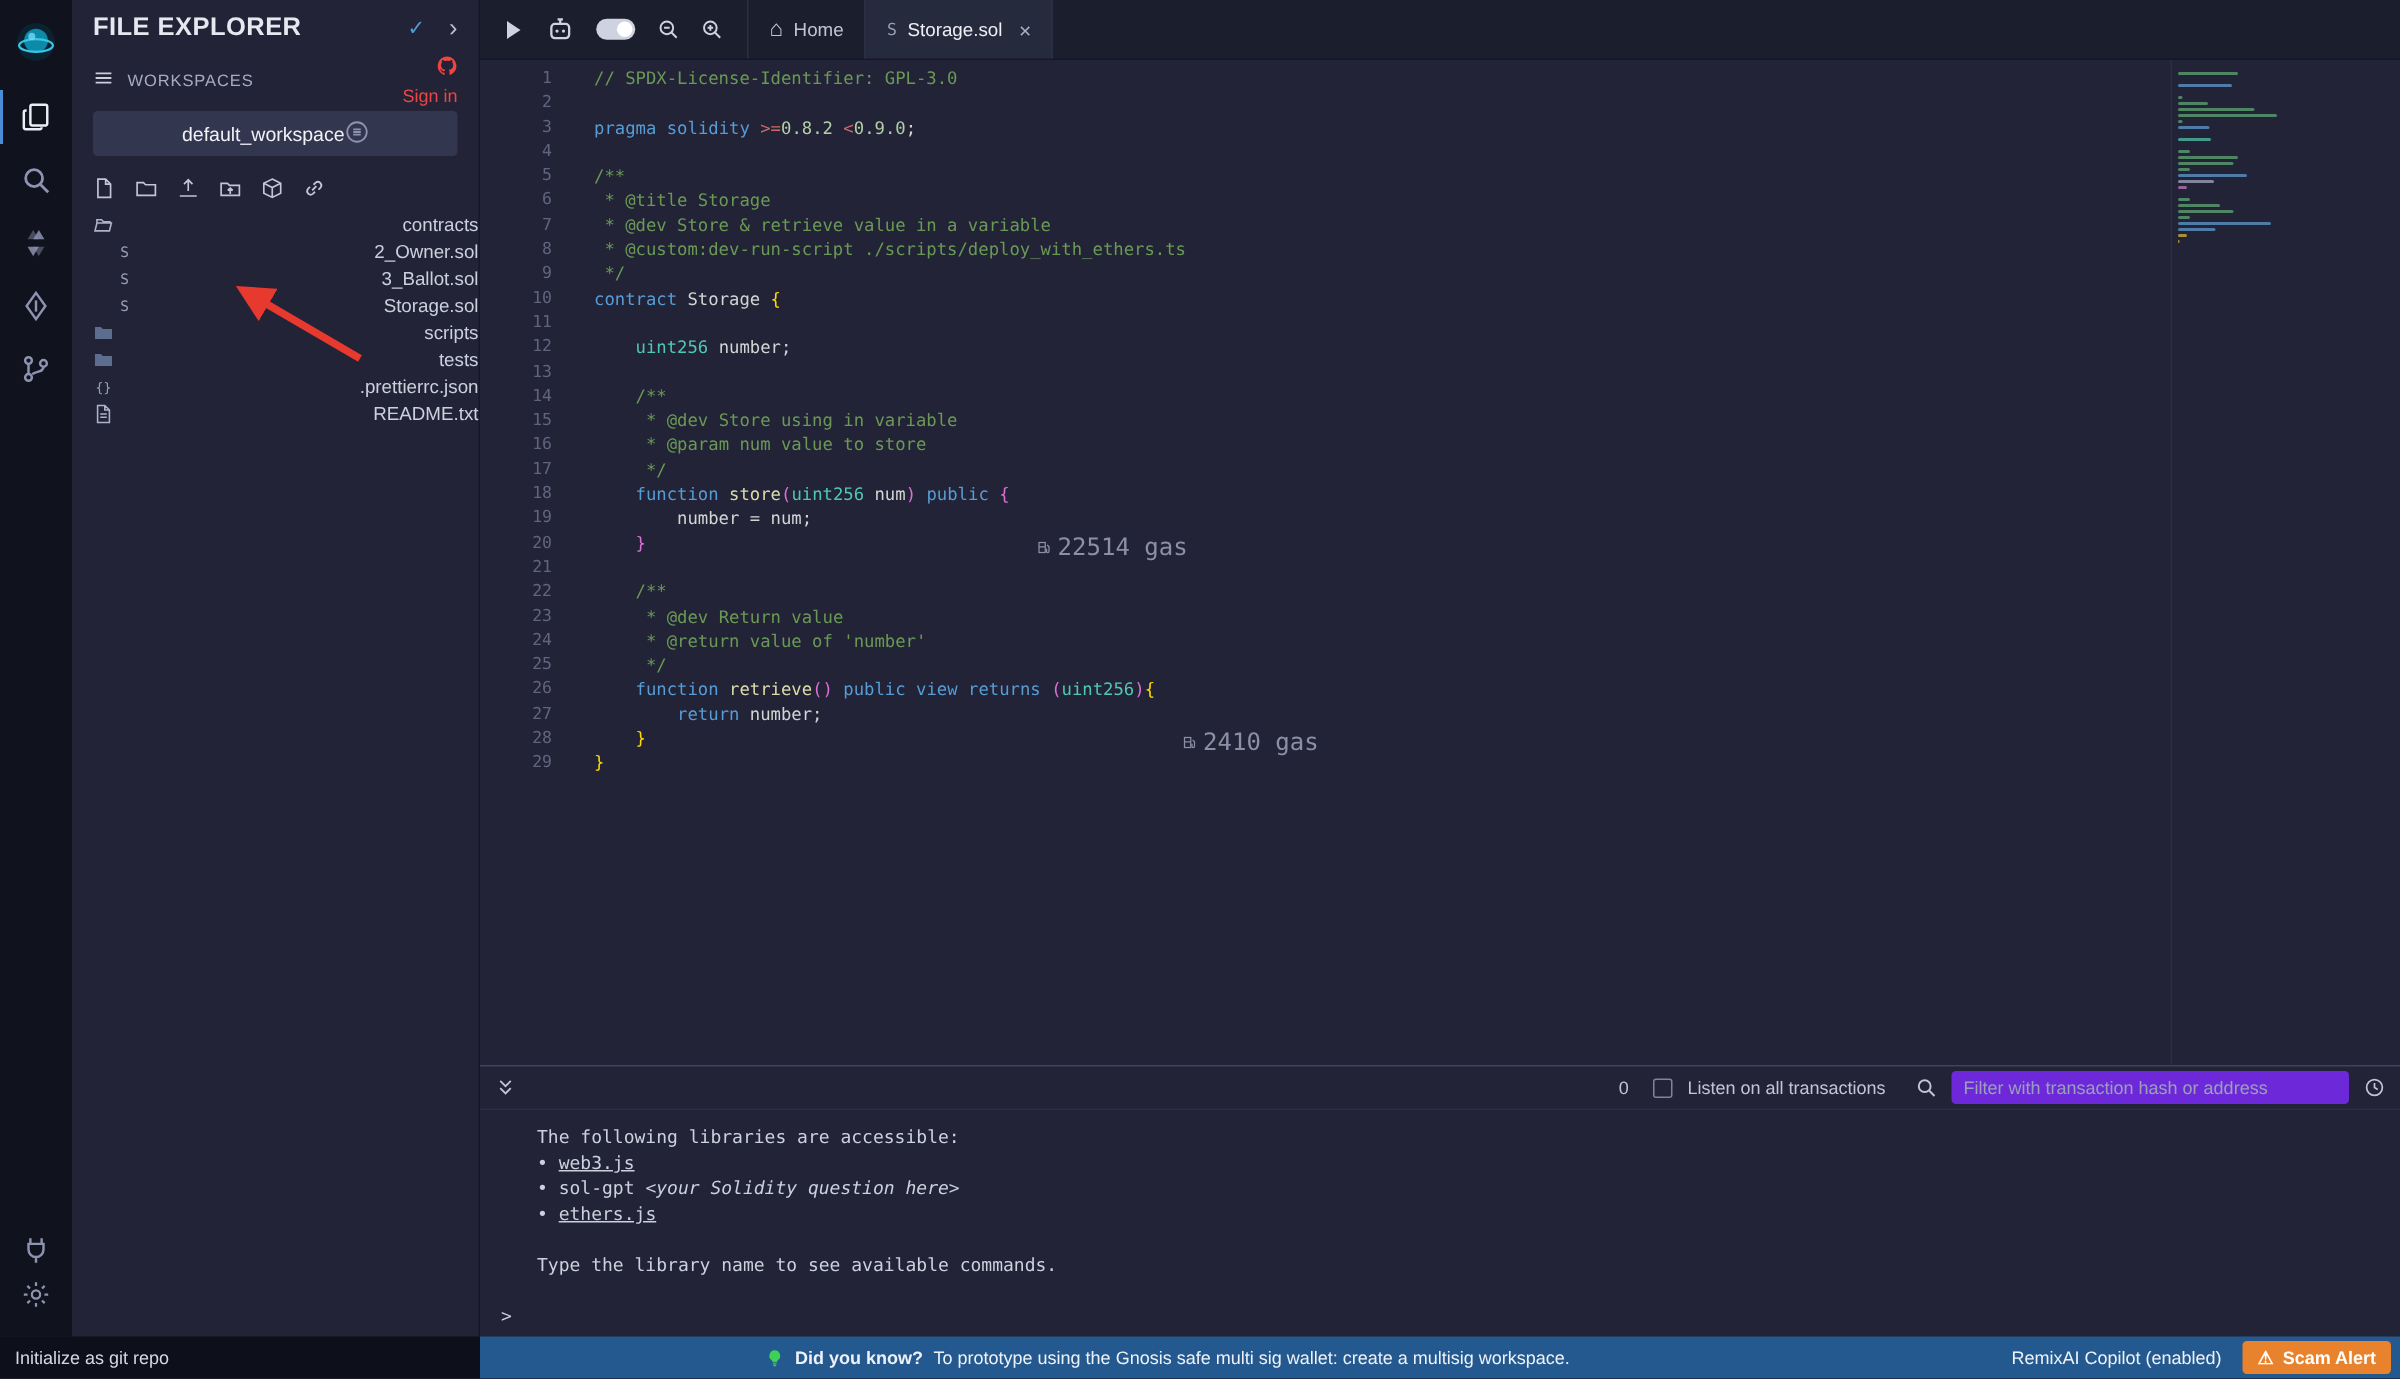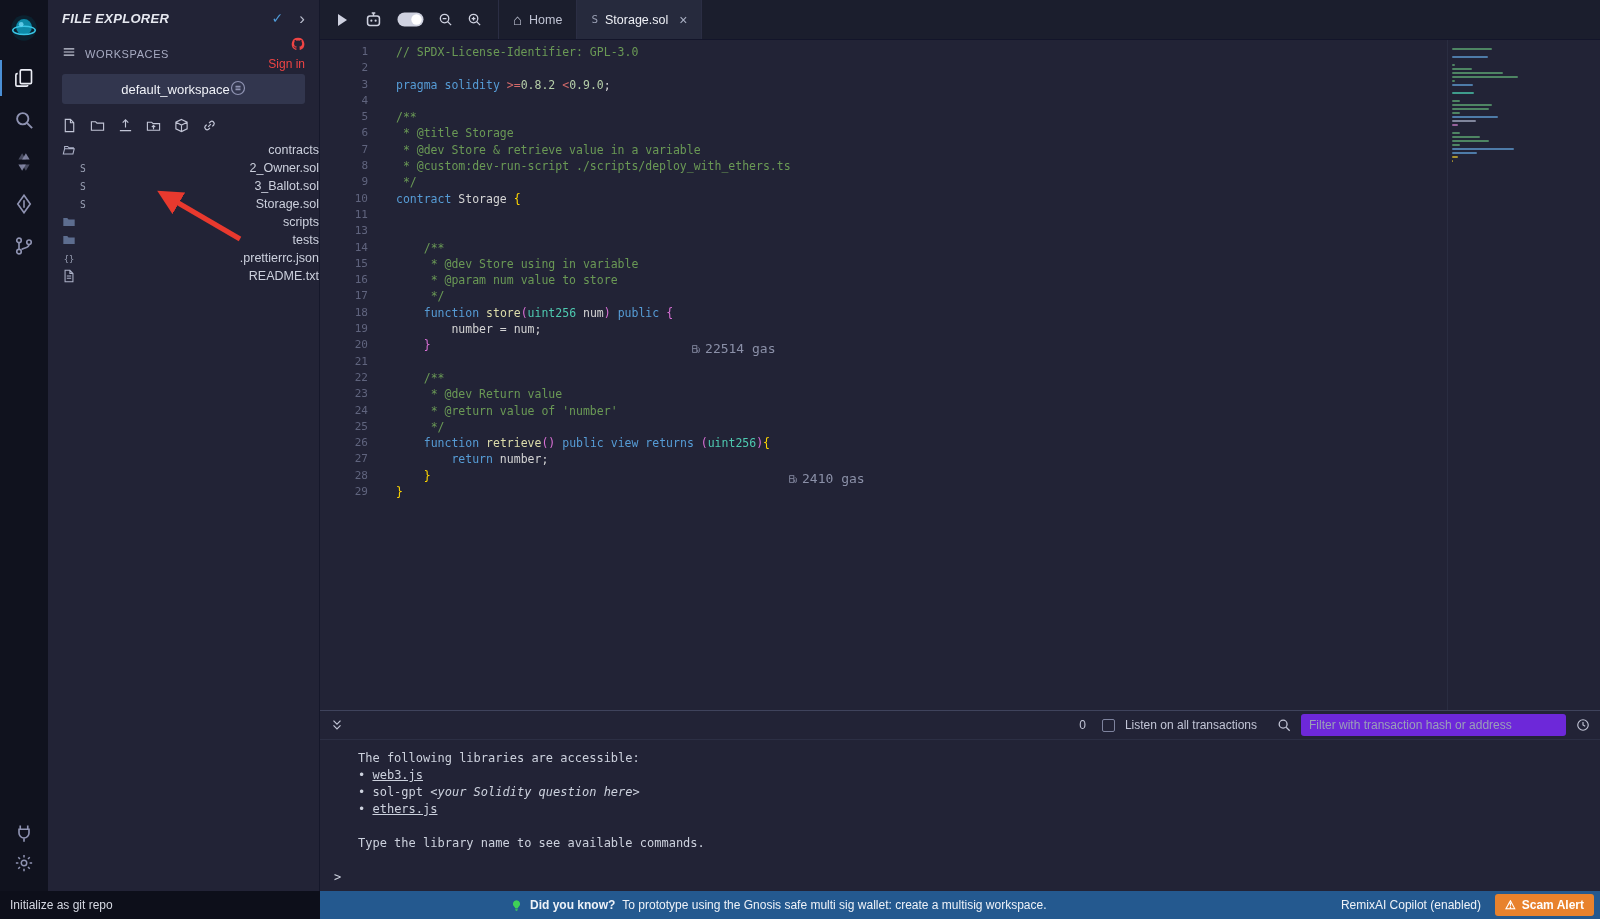--- a/index.html
+++ b/index.html
@@ -13,21 +13,21 @@
   .rail-item { width:48px; height:36px; display:flex; align-items:center; justify-content:center; color:#8f93b2; cursor:pointer; margin-bottom:6px; }
   .rail-item svg { width:20px; height:20px; }
   .rail-item.logo { height:44px; margin-bottom:10px; }
   .rail-item.logo svg { width:30px; height:30px; }
   .rail-item.active { color:#eceef6; box-shadow: inset 2px 0 0 #4a8fd6; }
   .rail-group.bottom .rail-item { height:28px; margin-bottom:2px; }
 
   
   #panel { position:absolute; left:48px; top:0; width:272px; height:891px; background:#222336; color:#ccd0dd; border-right:1px solid #15172a; z-index:2; }
   .panel-header { height:36px; display:flex; align-items:center; padding:0 14px; }
-  .panel-title { font-size:13px; font-weight:700; color:#e6e8f0; letter-spacing:.3px;font-style:italic; }
+  .panel-title { font-size:17px; font-weight:700; color:#e6e8f0; letter-spacing:.3px; }
   .ph-icons { margin-left:auto; display:flex; gap:16px; align-items:center; }
   .check { color:#4f9bd8; font-size:14px; }
   .chev { color:#b8bccc; font-size:17px; line-height:1; cursor:pointer; }
   .ws-row { height:28px; display:flex; align-items:center; gap:9px; padding:0 14px; margin-top:4px; }
   .ws-row .ic svg { width:14px; height:14px; }
   .ws-label { font-size:11px; font-weight:400; color:#a7abc2; letter-spacing:.6px; }
   .signin { margin-left:auto; display:flex; align-items:flex-end; gap:6px; font-size:12px; color:#ef4444; cursor:pointer;flex-direction:column; }
   .signin svg { width:14px; height:14px; }
   .ws-select { margin:6px 14px 0; height:30px; background:#32364e; border-radius:3px; display:flex; align-items:center; justify-content:center; padding:0 10px; font-size:13px; color:#f0f2f8; cursor:pointer; }
   .ws-select .ic { color:#8f93b2; } .ws-select .ic svg { width:16px; height:16px; }
@@ -56,21 +56,21 @@
   .tab .close { margin-left:4px; color:#aab0c4; font-size:14px; line-height:1; }
 
   #editor { position:absolute; top:40px; left:0; right:0; height:670px; background:#222336; overflow:hidden; }
   #code { padding-top:4px; }
   .code-line { display:flex; height:16.3px; line-height:16.3px; font-family:"DejaVu Sans Mono",monospace; font-size:11.5px; white-space:pre; }
   .gutter { flex:0 0 62px; text-align:right; padding-right:14px; color:#60647e; font-size:11px; }
   .code-text { padding-left:14px; }
   .tok-cm{color:#6a9955} .tok-kw{color:#569cd6} .tok-ty{color:#4ec9b0} .tok-fn{color:#dcdcaa}
   .tok-num{color:#b5cea8} .tok-op{color:#d16969} .tok-pl{color:#d4d4d4}
   .tok-b1{color:#ffd700} .tok-b2{color:#da70d6}
-  .gas-badge { display:inline-flex; align-items:center; gap:4px; margin-left:18px; color:#8b90a8; font-size:13px;margin-top:44px; }
+  .gas-badge { display:inline-flex; align-items:center; gap:4px; margin-left:18px; color:#8b90a8; font-size:16px;margin-top:44px; }
   .gas-badge svg { width:10px; height:10px; }
   #minimap { position:absolute; top:8px; right:78px; width:70px; }
   .mm-line { height:2px; margin-bottom:2px; border-radius:1px; }
   #editor-scroll-sep { position:absolute; top:0; right:152px; width:1px; height:100%; background:#2a2d41; }
 
   
   #terminal { position:absolute; left:0; bottom:0; width:100%; height:181px; background:#222336; }
   #term-toolbar { height:30px; display:flex; align-items:center; padding:0 10px; border-top:1px solid #3f435c; border-bottom:1px solid #2c2f44; gap:10px; }
   #term-toolbar .ic { display:flex; color:#c2c5d6; cursor:pointer; }
   #term-toolbar .ic svg { width:14px; height:14px; }
@@ -349,20 +349,21 @@
           <div class="code-line"><span class="gutter">2</span><span class="code-text"></span></div>
           <div class="code-line"><span class="gutter">3</span><span class="code-text"><span class="tok-kw">pragma</span><span class="tok-pl"> </span><span class="tok-kw">solidity</span><span class="tok-pl"> </span><span class="tok-op">&gt;=</span><span class="tok-num">0.8.2</span><span class="tok-pl"> </span><span class="tok-op">&lt;</span><span class="tok-num">0.9.0</span><span class="tok-pl">;</span></span></div>
           <div class="code-line"><span class="gutter">4</span><span class="code-text"></span></div>
           <div class="code-line"><span class="gutter">5</span><span class="code-text"><span class="tok-cm">/**</span></span></div>
           <div class="code-line"><span class="gutter">6</span><span class="code-text"><span class="tok-cm"> * @title Storage</span></span></div>
           <div class="code-line"><span class="gutter">7</span><span class="code-text"><span class="tok-cm"> * @dev Store &amp; retrieve value in a variable</span></span></div>
           <div class="code-line"><span class="gutter">8</span><span class="code-text"><span class="tok-cm"> * @custom:dev-run-script ./scripts/deploy_with_ethers.ts</span></span></div>
           <div class="code-line"><span class="gutter">9</span><span class="code-text"><span class="tok-cm"> */</span></span></div>
           <div class="code-line"><span class="gutter">10</span><span class="code-text"><span class="tok-kw">contract</span><span class="tok-pl"> Storage </span><span class="tok-b1">{</span></span></div>
           <div class="code-line"><span class="gutter">11</span><span class="code-text"></span></div>
+          <div class="code-line"><span class="gutter">12</span><span class="code-text"><span class="tok-pl">    </span><span class="tok-ty">uint256</span><span class="tok-pl"> number;</span></span></div>
           <div class="code-line"><span class="gutter">13</span><span class="code-text"></span></div>
           <div class="code-line"><span class="gutter">14</span><span class="code-text"><span class="tok-pl">    </span><span class="tok-cm">/**</span></span></div>
           <div class="code-line"><span class="gutter">15</span><span class="code-text"><span class="tok-pl">    </span><span class="tok-cm"> * @dev Store using in variable</span></span></div>
           <div class="code-line"><span class="gutter">16</span><span class="code-text"><span class="tok-pl">    </span><span class="tok-cm"> * @param num value to store</span></span></div>
           <div class="code-line"><span class="gutter">17</span><span class="code-text"><span class="tok-pl">    </span><span class="tok-cm"> */</span></span></div>
           <div class="code-line"><span class="gutter">18</span><span class="code-text"><span class="tok-pl">    </span><span class="tok-kw">function</span><span class="tok-pl"> </span><span class="tok-fn">store</span><span class="tok-b2">(</span><span class="tok-ty">uint256</span><span class="tok-pl"> num</span><span class="tok-b2">)</span><span class="tok-pl"> </span><span class="tok-kw">public</span><span class="tok-pl"> </span><span class="tok-b2">{</span></span><span class="gas-badge"><svg viewBox="0 0 12 12" fill="none" stroke="currentColor" stroke-width="1">
                 <rect x="2" y="2" width="5" height="8"></rect>
                 <path d="M2 5.5 H7 M8.5 4 L10 5.5 V9 a1 1 0 0 1 -2 0 V7"></path>
               </svg><span>22514 gas</span></span></div>
           <div class="code-line"><span class="gutter">19</span><span class="code-text"><span class="tok-pl">        number = num;</span></span></div>

